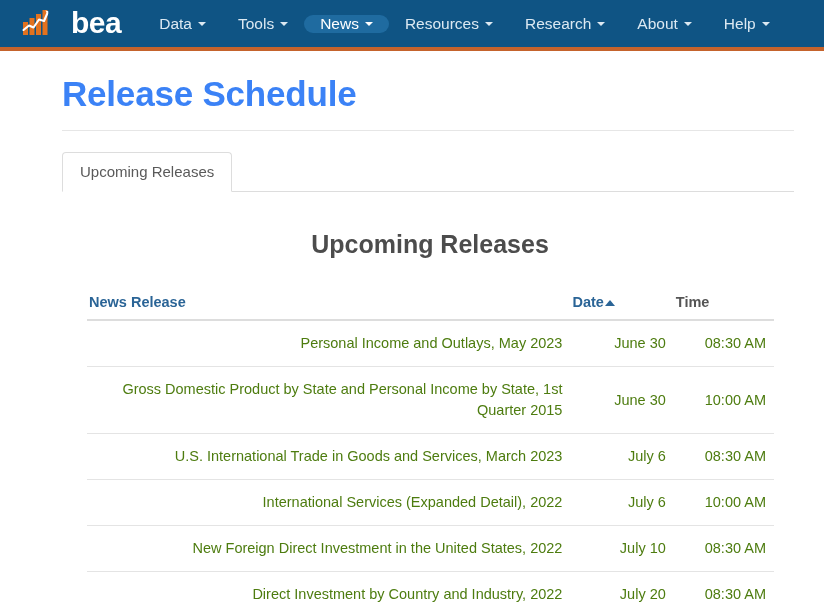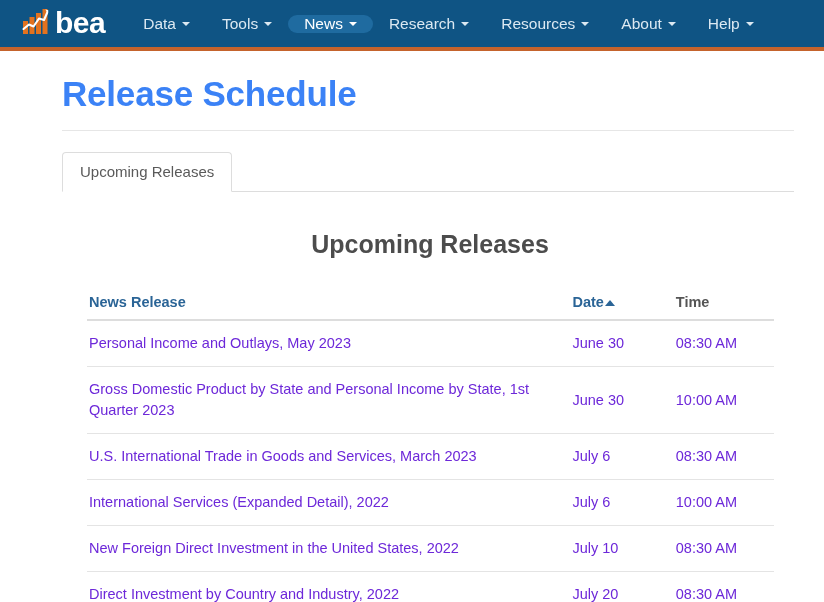--- a/index.html
+++ b/index.html
@@ -27,21 +27,22 @@
     box-sizing: content-box;
   }
   .brand {
     display: flex;
     align-items: center;
     padding: 0 14px 0 22px;
     text-decoration: none;
   }
   .logo-wrap {
     display: flex;
-    gap: 2px;
+    align-items: center;
+    gap: 18px;
   }
   .logo-mark {
     width: 30px;
     height: 29px;
     position: relative;
     display: block;
   }
   .logo-text {
     font-size: 30px;
     font-weight: bold;
@@ -185,23 +186,24 @@
     margin-left: 1px;
     border-left: 5px solid transparent;
     border-right: 5px solid transparent;
     border-bottom: 6px solid #2a6496;
     vertical-align: 1px;
   }
 
   table.schedule tbody td {
     padding: 12px 8px 12px 2px;
     border-top: 1px solid #e4e4e4;
-    color: #6d28d9;
+    color: #4d7c0f;
     vertical-align: middle;
     line-height: 1.45;
+    text-align: right;
   }
   table.schedule tbody tr:first-child td {
     border-top: none;
   }
   td.release-cell {
     padding-right: 20px;
   }
   td.date-cell,
   td.time-cell {
     white-space: nowrap;
@@ -237,25 +239,25 @@
     </a>
     <a class="nav-item">
       <span>Tools</span>
       <span class="caret-down"></span>
     </a>
     <a class="nav-item active">
       <span>News</span>
       <span class="caret-down"></span>
     </a>
     <a class="nav-item">
+      <span>Resources</span>
+      <span class="caret-down"></span>
+    </a>
+    <a class="nav-item">
       <span>Research</span>
-      <span class="caret-down"></span>
-    </a>
-    <a class="nav-item">
-      <span>Resources</span>
       <span class="caret-down"></span>
     </a>
     <a class="nav-item">
       <span>About</span>
       <span class="caret-down"></span>
     </a>
     <a class="nav-item">
       <span>Help</span>
       <span class="caret-down"></span>
     </a>
@@ -291,21 +293,21 @@
             </th>
           </tr>
         </thead>
         <tbody>
           <tr>
             <td class="release-cell">Personal Income and Outlays, May 2023</td>
             <td class="date-cell">June 30</td>
             <td class="time-cell">08:30 AM</td>
           </tr>
           <tr>
-            <td class="release-cell">Gross Domestic Product by State and Personal Income by State, 1st Quarter 2023</td>
+            <td class="release-cell">Gross Domestic Product by State and Personal Income by State, 1st Quarter 2015</td>
             <td class="date-cell">June 30</td>
             <td class="time-cell">10:00 AM</td>
           </tr>
           <tr>
             <td class="release-cell">U.S. International Trade in Goods and Services, March 2023</td>
             <td class="date-cell">July 6</td>
             <td class="time-cell">08:30 AM</td>
           </tr>
           <tr>
             <td class="release-cell">International Services (Expanded Detail), 2022</td>

